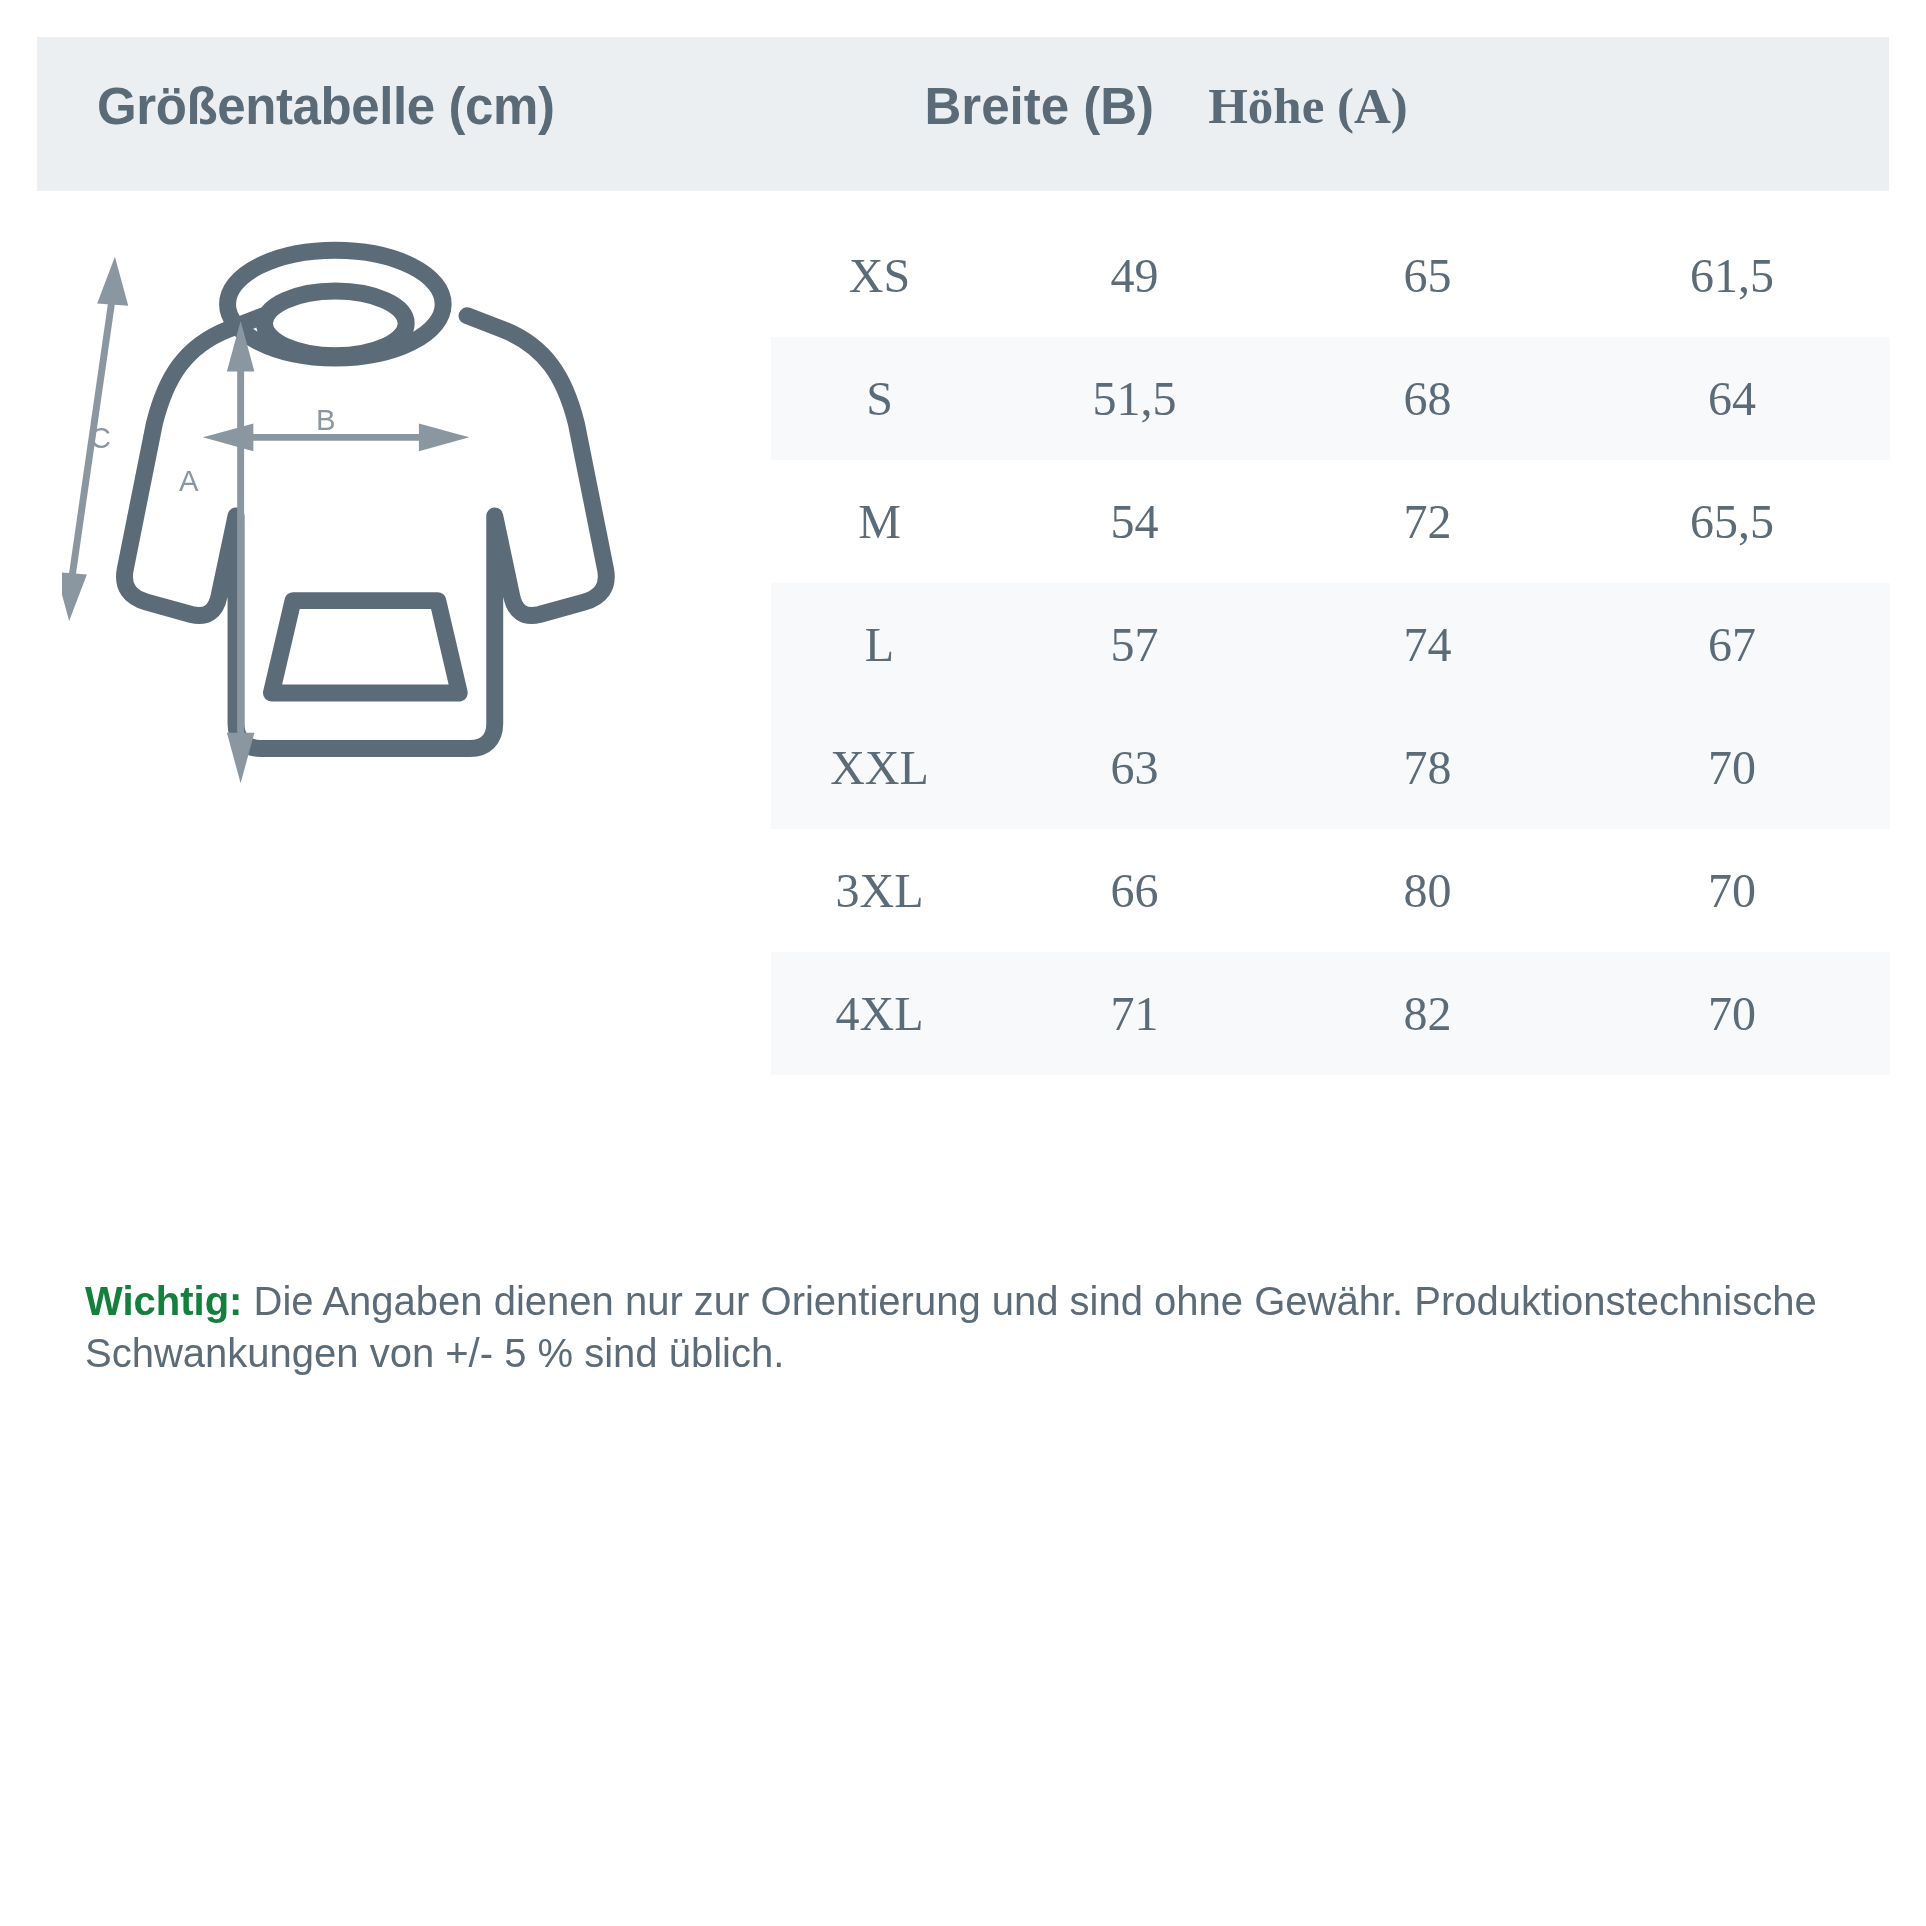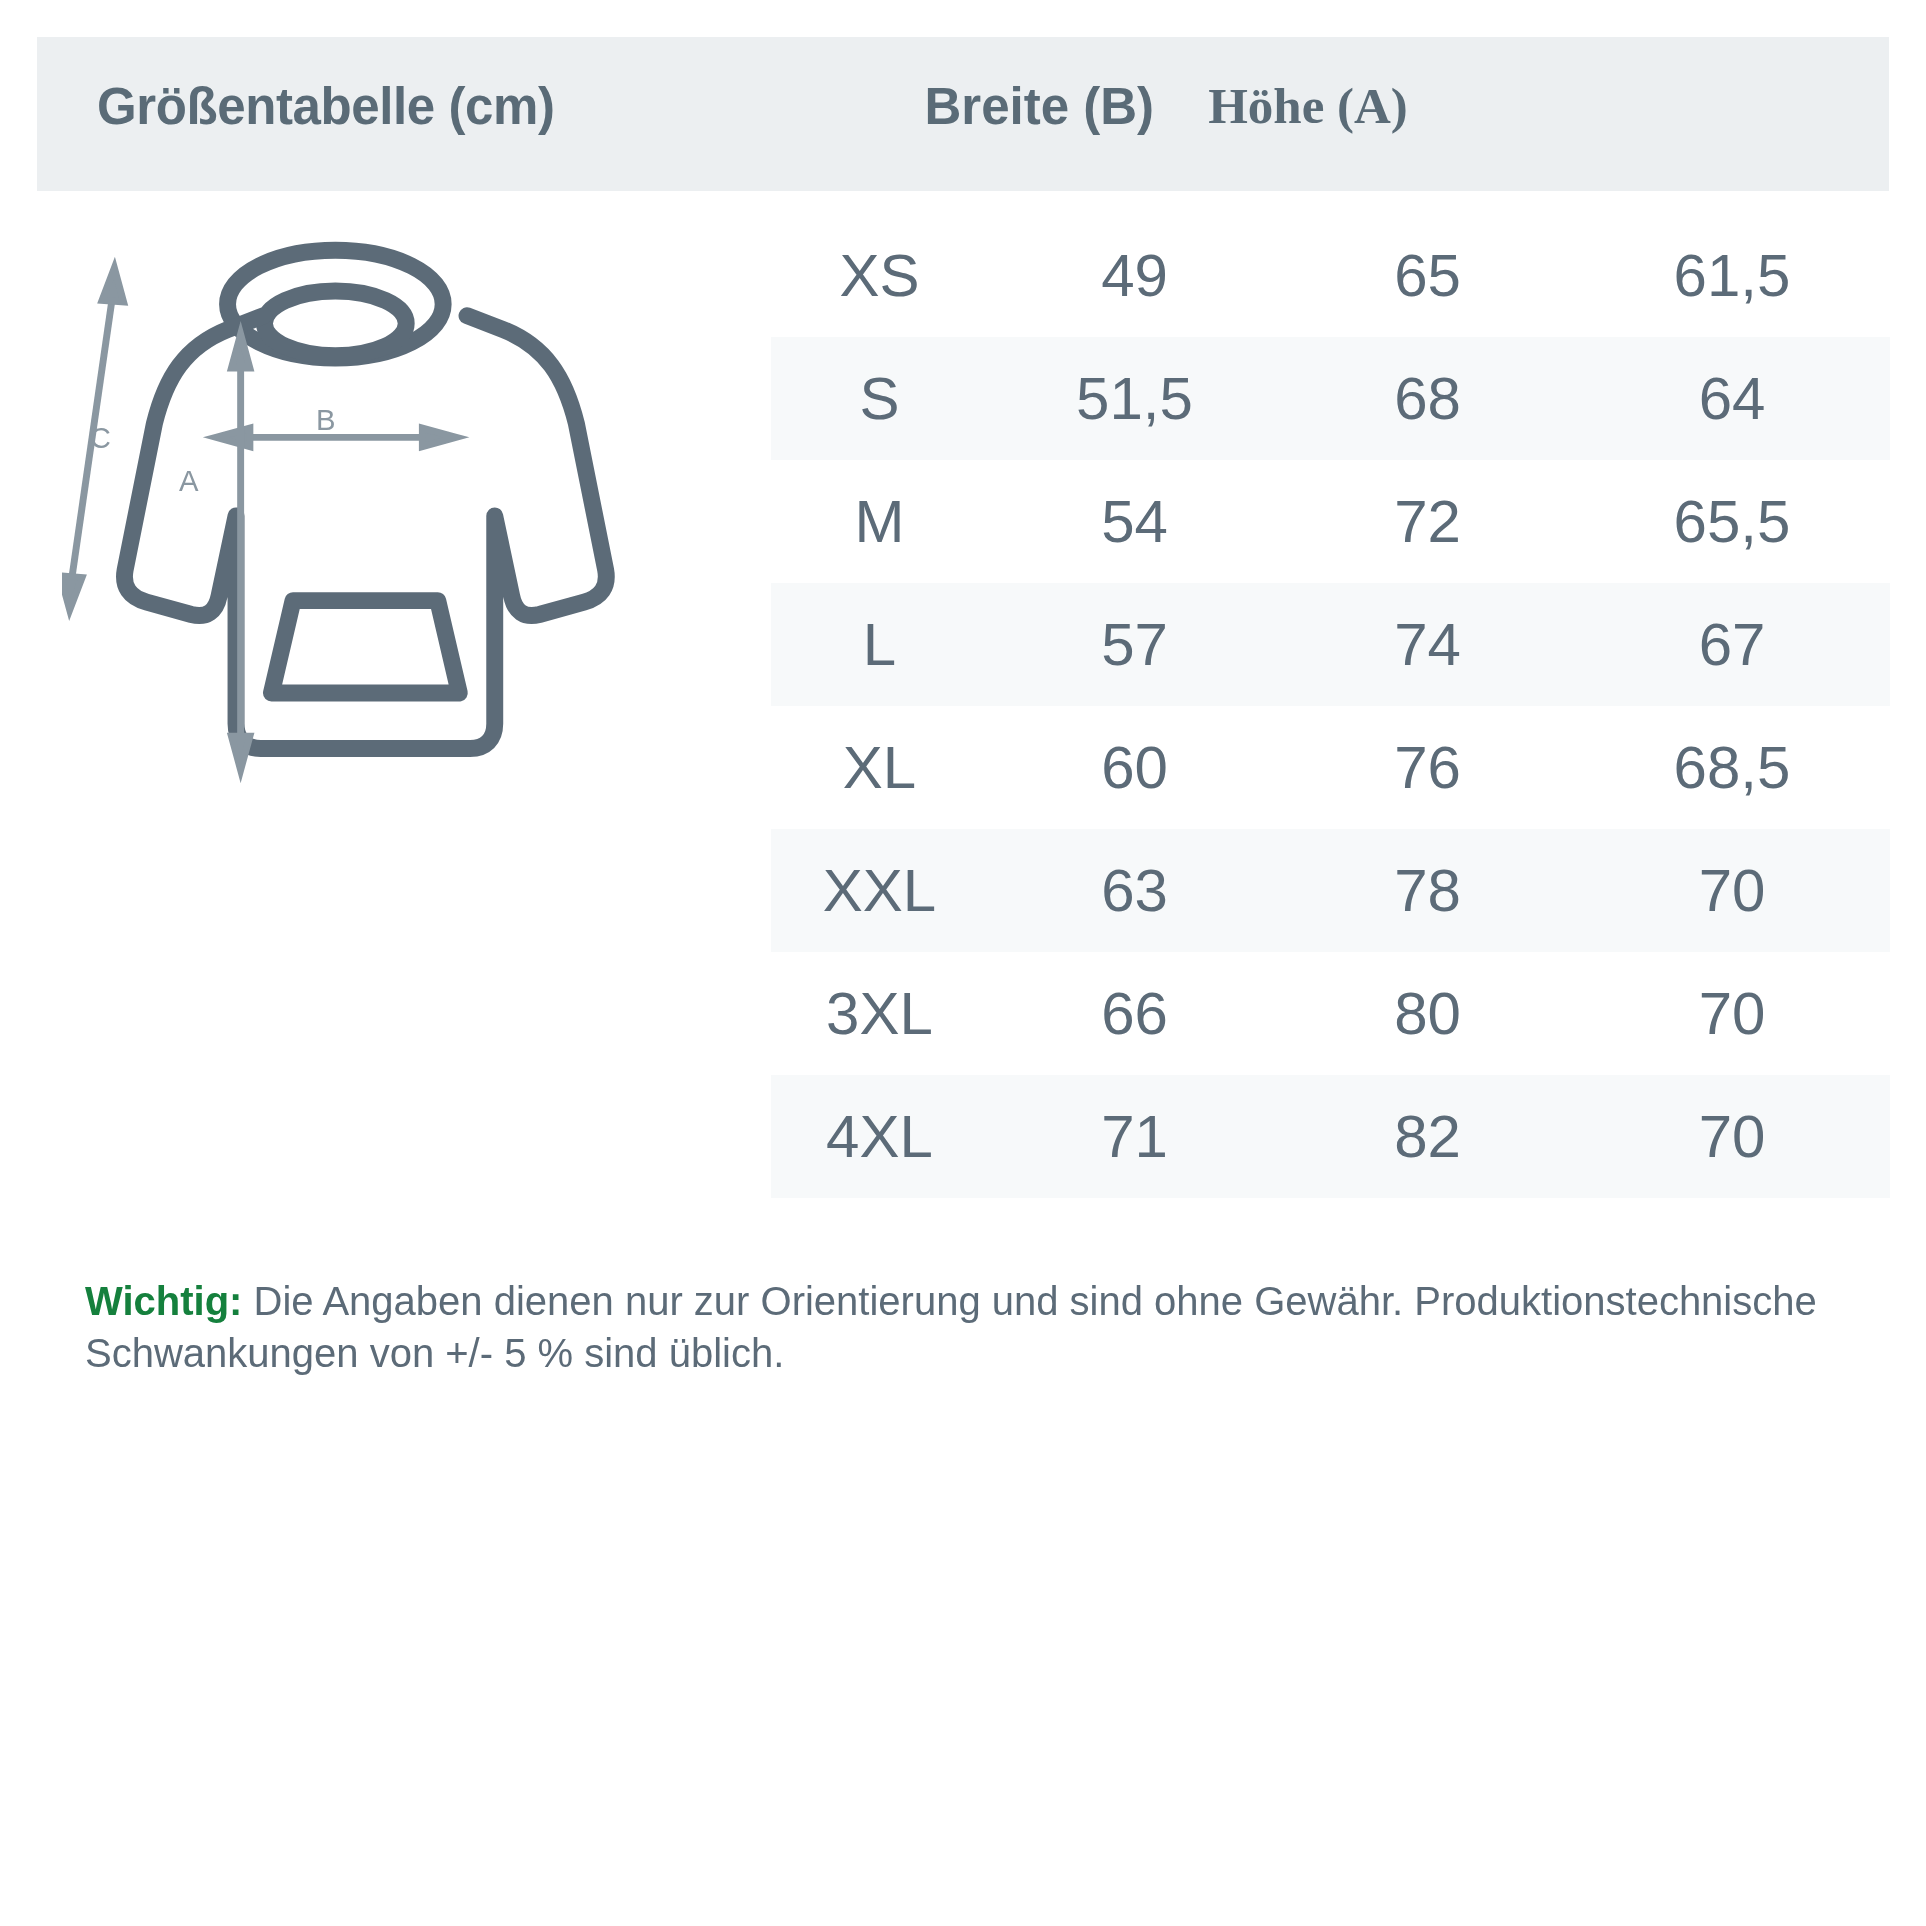--- a/index.html
+++ b/index.html
@@ -85,26 +85,27 @@
     width: 1119px;
     border-collapse: collapse;
   }
   .size-table tr {
     height: 123px;
   }
   .size-table tr.alt {
     background: #f7f9fa;
   }
   .size-table td {
-    font-size: 60px;
+    font-size: 48px;
     color: #5c6b78;
     text-align: center;
     vertical-align: middle;
     padding: 0;
     font-weight: normal;
+    font-family: Liberation Serif, serif;
   }
   .col-size  { width: 217px; }
   .col-b     { width: 293px; }
   .col-a     { width: 293px; }
   .col-c     { width: 316px; }
 
   
   .footnote {
     position: absolute;
     left: 85px;
@@ -195,26 +196,20 @@
         <td class="col-b">54</td>
         <td class="col-a">72</td>
         <td class="col-c">65,5</td>
       </tr>
       <tr class="alt">
         <td class="col-size">L</td>
         <td class="col-b">57</td>
         <td class="col-a">74</td>
         <td class="col-c">67</td>
       </tr>
-      <tr>
-        <td class="col-size">XL</td>
-        <td class="col-b">60</td>
-        <td class="col-a">76</td>
-        <td class="col-c">68,5</td>
-      </tr>
       <tr class="alt">
         <td class="col-size">XXL</td>
         <td class="col-b">63</td>
         <td class="col-a">78</td>
         <td class="col-c">70</td>
       </tr>
       <tr>
         <td class="col-size">3XL</td>
         <td class="col-b">66</td>
         <td class="col-a">80</td>

